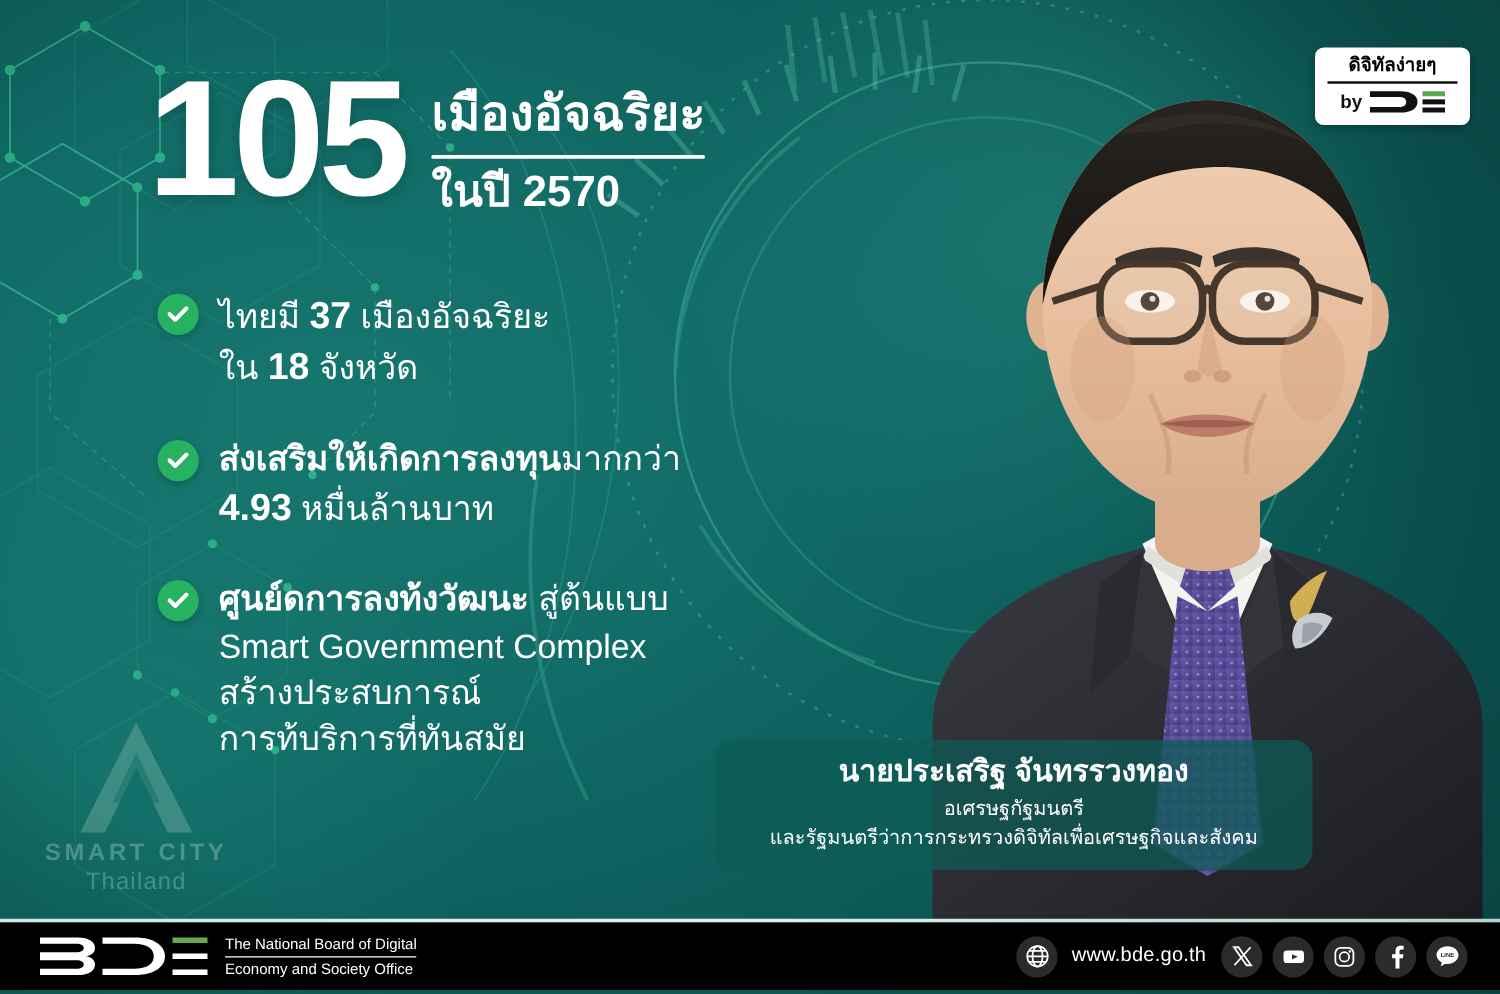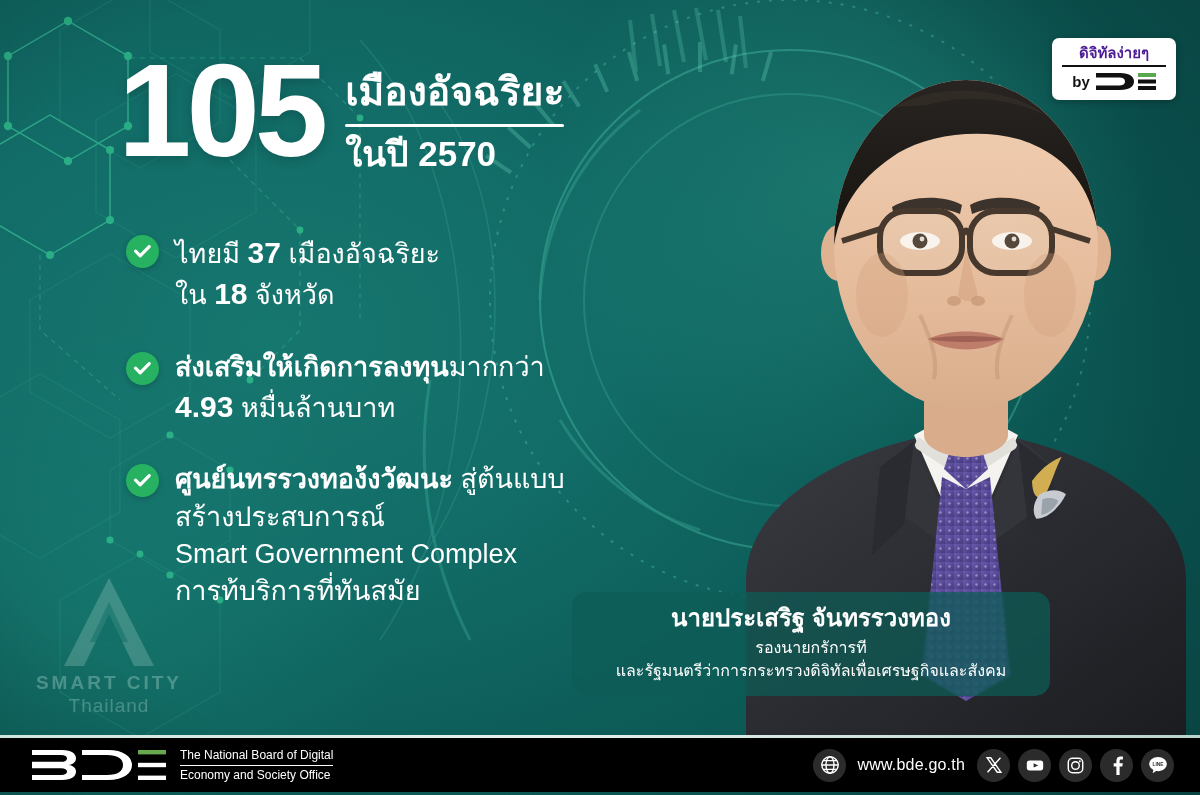--- a/index.html
+++ b/index.html
@@ -76,21 +76,21 @@
 
   
   .de-badge {
     position: absolute; right: 24px; top: 38px;
     width: 124px; padding: 7px 9px 8px;
     background: #ffffff; border-radius: 7px;
     box-shadow: 0 2px 7px rgba(0,0,0,.26);
     text-align: center;
   }
   .de-badge-top {
-    color: #4c1d95; font-size: 15px; font-weight: 700; line-height: 1.05;
+    color: #000000; font-size: 15px; font-weight: 700; line-height: 1.05;
     padding-bottom: 4px;
   }
   .de-badge-rule { height: 2px; background: #111; margin: 0 1px 4px; }
   .de-badge-bot { display: flex; align-items: center; justify-content: center; gap: 4px; }
   .de-badge-by { color: #111; font-size: 15px; font-weight: 700; line-height: 1; }
 
   
   .headline {
     position: absolute; left: 118px; top: 48px;
     display: flex; align-items: flex-start;
@@ -436,31 +436,31 @@
       </div>
     </div>
 
     <div class="bullet">
       <div class="check">
         <svg width="17" height="13" viewBox="0 0 17 13">
             <path d="M1.6 6.2 L6.2 10.8 L15.2 1.6" fill="none" stroke="#fff" stroke-width="3.2" stroke-linecap="round" stroke-linejoin="round"></path>
           </svg>
       </div>
       <div class="btext">
-        <div class="bline"><span class="lead">ศูนย์นทรรวงทอง้งวัฒนะ</span><span> สู่ต้นแบบ</span></div>
+        <div class="bline"><span class="lead">ศูนย์ดการลงท้งวัฒนะ</span><span> สู่ต้นแบบ</span></div>
+        <div class="bline en">Smart Government Complex</div>
         <div class="bline">สร้างประสบการณ์</div>
-        <div class="bline en">Smart Government Complex</div>
         <div class="bline">การท้บริการที่ทันสมัย</div>
       </div>
     </div>
   </div>
 
   <div class="nameplate">
     <div class="np-name">นายประเสริฐ จันทรรวงทอง</div>
-    <div class="np-role1">รองนายกรัการที</div>
+    <div class="np-role1">อเศรษฐกัฐมนตรี</div>
     <div class="np-role2">และรัฐมนตรีว่าการกระทรวงดิจิทัลเพื่อเศรษฐกิจและสังคม</div>
   </div>
 
   <div class="footer-rule"></div>
   <div class="footer">
 
     <div class="brand">
       <svg class="brand-mark" width="140" height="38" viewBox="0 0 140 38">
 
         <path d="M4 4 L34 4 C44 4 48 8 48 12.5 C48 16 45 18.2 41 19 C45 19.8 48 22 48 25.5 C48 30 44 34 34 34 L4 34 L4 29 L33 29 C37 29 39 27.6 39 25.6 C39 23.6 37 22.2 33 22.2 L4 22.2 L4 15.8 L33 15.8 C37 15.8 39 14.4 39 12.4 C39 10.4 37 9 33 9 L4 9 Z" fill="#ffffff"></path>

